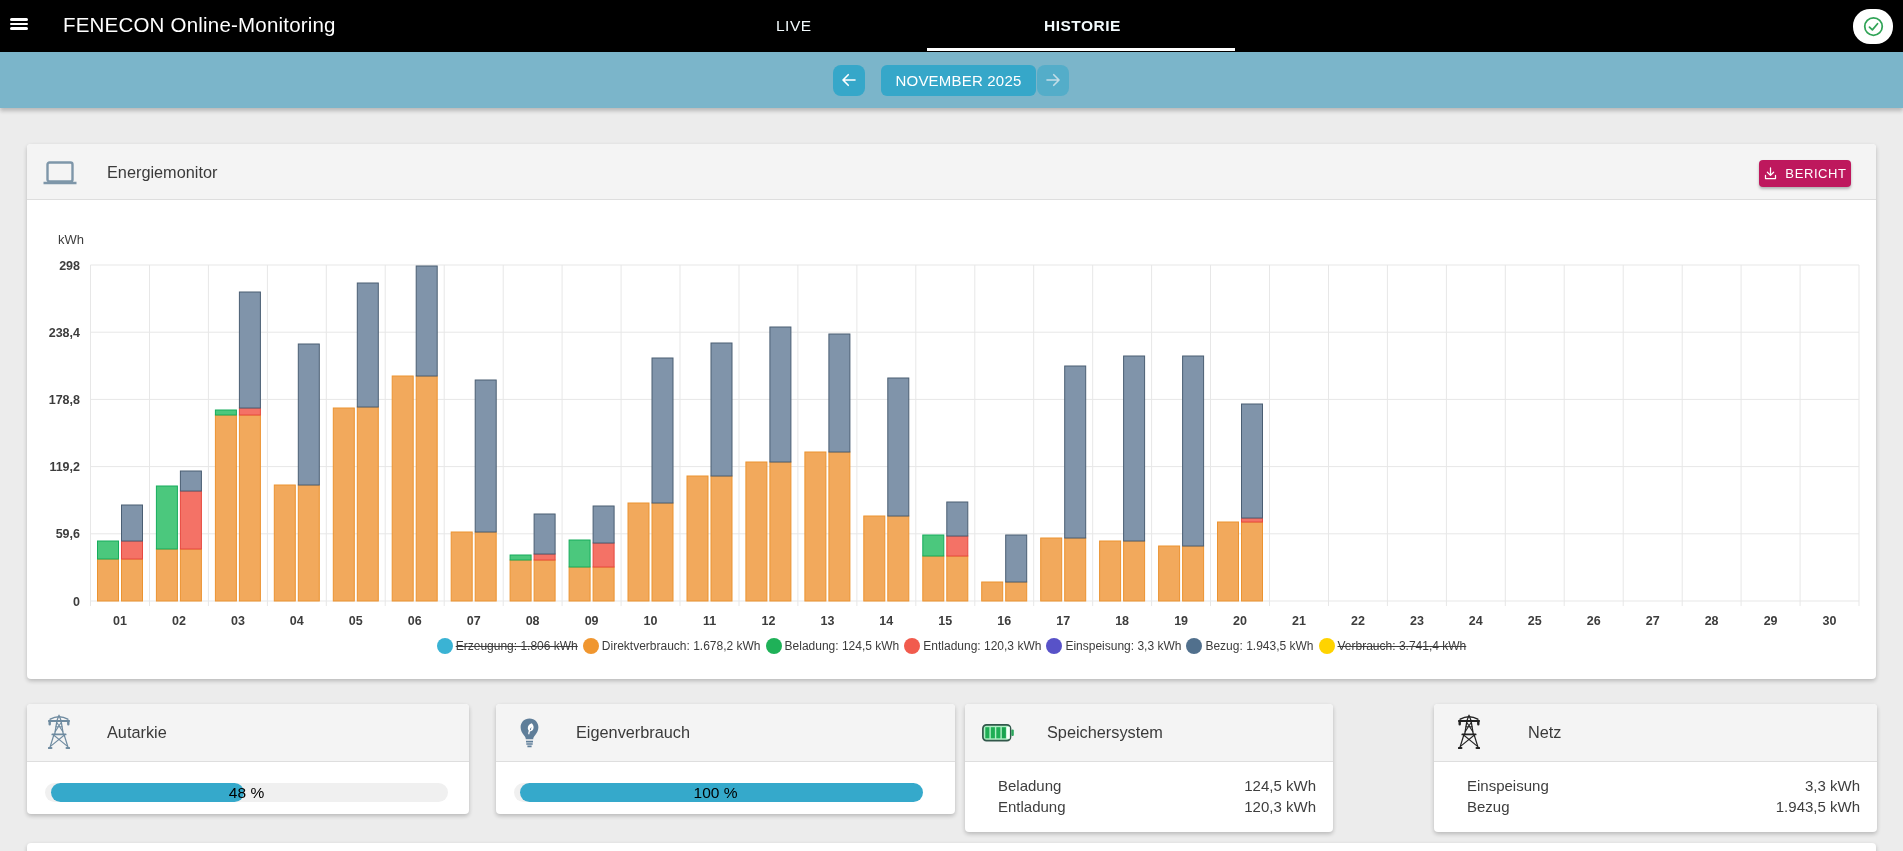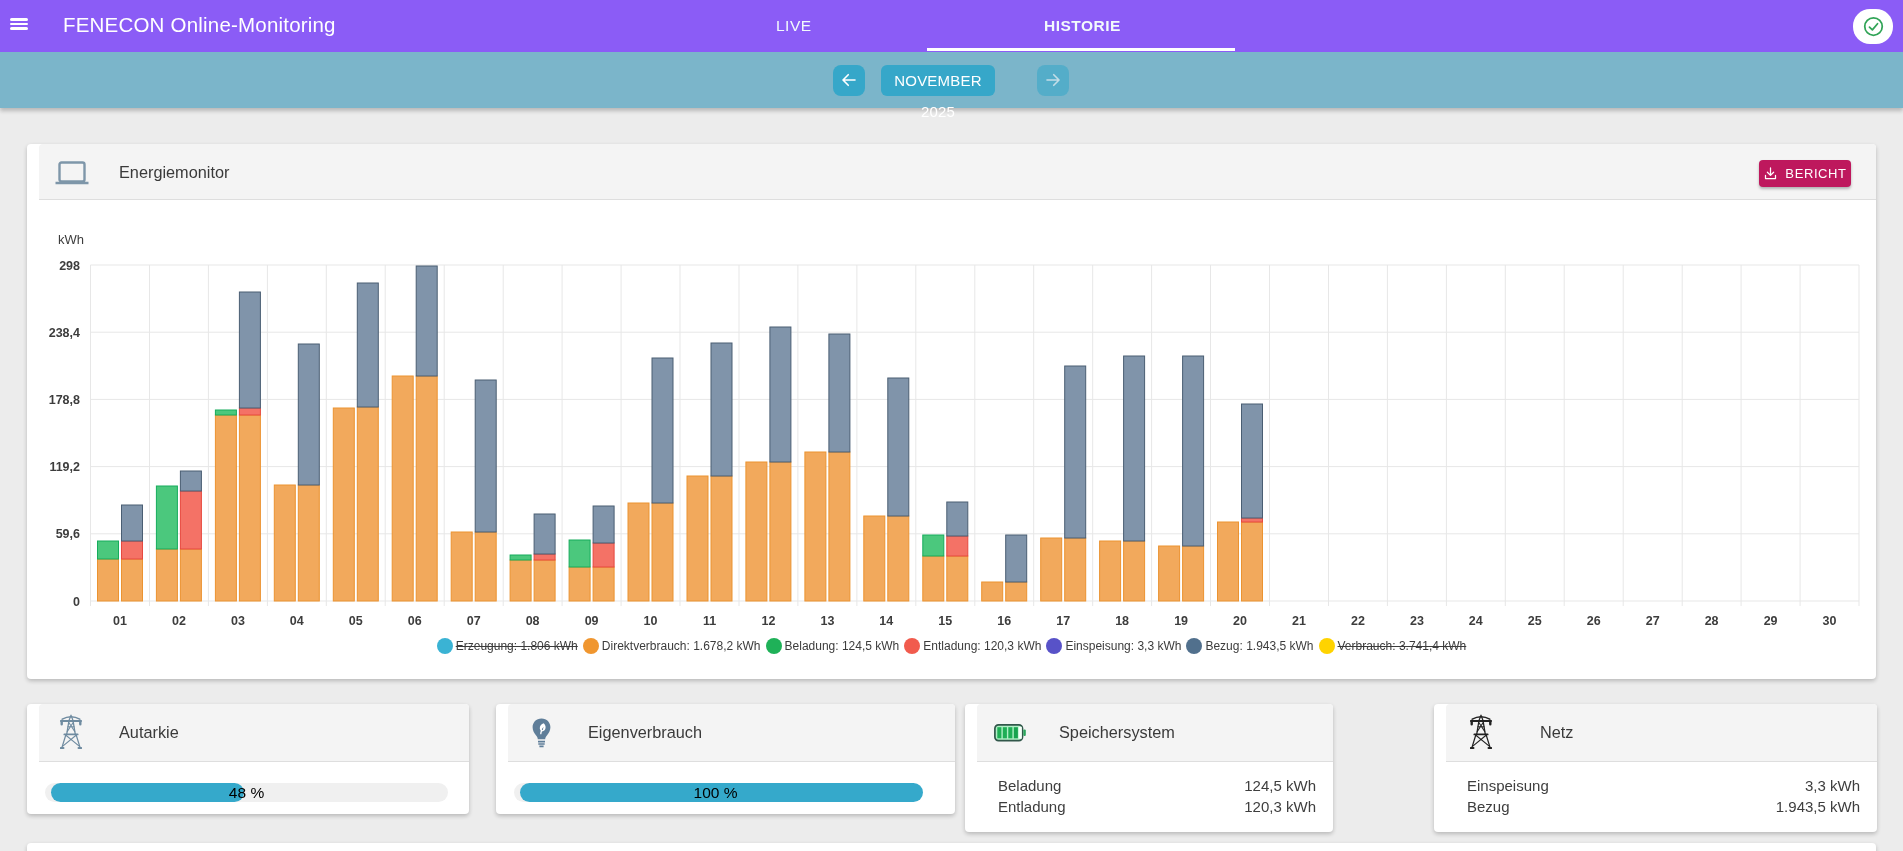--- a/index.html
+++ b/index.html
@@ -2,38 +2,38 @@
 <html lang="de"><head>
 <meta charset="utf-8">
 <title>FENECON Online-Monitoring</title>
 <style>
 * { margin:0; padding:0; box-sizing:border-box; }
 html,body { width:1903px; height:851px; overflow:hidden; background:#ECECEC;
   font-family:"Liberation Sans", sans-serif; }
 .abs { position:absolute; }
 
 
-#hdr { position:absolute; left:0; top:0; width:1903px; height:52px; background:#8b5cf6; z-index:5; }
+#hdr { position:absolute; left:0; top:0; width:1903px; height:52px; background:#000000; z-index:5; }
 #hdr .title { position:absolute; left:63px; top:13px; font-size:20.5px; letter-spacing:.2px; color:#FFF; }
 .tab { position:absolute; top:17px; font-size:15.5px; color:#F2FAFC; letter-spacing:.5px; }
 #underline { position:absolute; left:927px; top:48px; width:308px; height:3px; background:#FFF; }
 #pill { position:absolute; left:1853px; top:9px; width:40px; height:35px; border-radius:17px; background:#FFF; }
 #burger div { width:18px; height:2.6px; border-radius:2px; background:#FFF; margin-bottom:2.1px; }
 
 
 #sub { position:absolute; left:0; top:52px; width:1903px; height:56px; background:#7BB5CA;
   box-shadow:0 3px 4px rgba(0,0,0,0.22); z-index:4; }
 .navbtn { position:absolute; top:13px; width:32px; height:31px; border-radius:8px; background:#36A7C9;
   color:#FFF; text-align:center; line-height:29px; font-size:18px; }
-#monthbtn { position:absolute; left:881px; top:13px; width:114px; height:31px; border-radius:6px;
+#monthbtn { position:absolute; left:881px; top:13px; width:155px; height:31px; border-radius:6px;
   background:#36A7C9; color:#FFF; font-size:15px; letter-spacing:.2px; text-align:center; line-height:31px; }
 
 
 .card { position:absolute; background:#FFF; border-radius:4px; box-shadow:0 2px 4px rgba(0,0,0,0.22); }
-.chead { position:absolute; left:12px; top:0; right:0; height:56px; background:#F4F4F4;
+.chead { position:absolute; left:0; top:0; right:0; height:56px; background:#F4F4F4;
   border-bottom:1px solid #DEDEDE; border-radius:4px 4px 0 0;padding-left:12px; }
 .ctitle { position:absolute; left:80px; top:18.5px; font-size:16.3px; color:#3A3A3A; }
 
 
 #chartcard { left:27px; top:144px; width:1849px; height:535px; }
 #chartsvg { position:absolute; left:0; top:56px; }
 #legend { position:absolute; left:0; top:494px; width:100%; display:flex; justify-content:center;
   gap:5px; font-size:12px; color:#3C3C3C; align-items:center; }
 #legend .li { display:flex; align-items:center; }
 #legend .dot { width:16px; height:16px; border-radius:50%; margin-right:3px; flex:none; }

